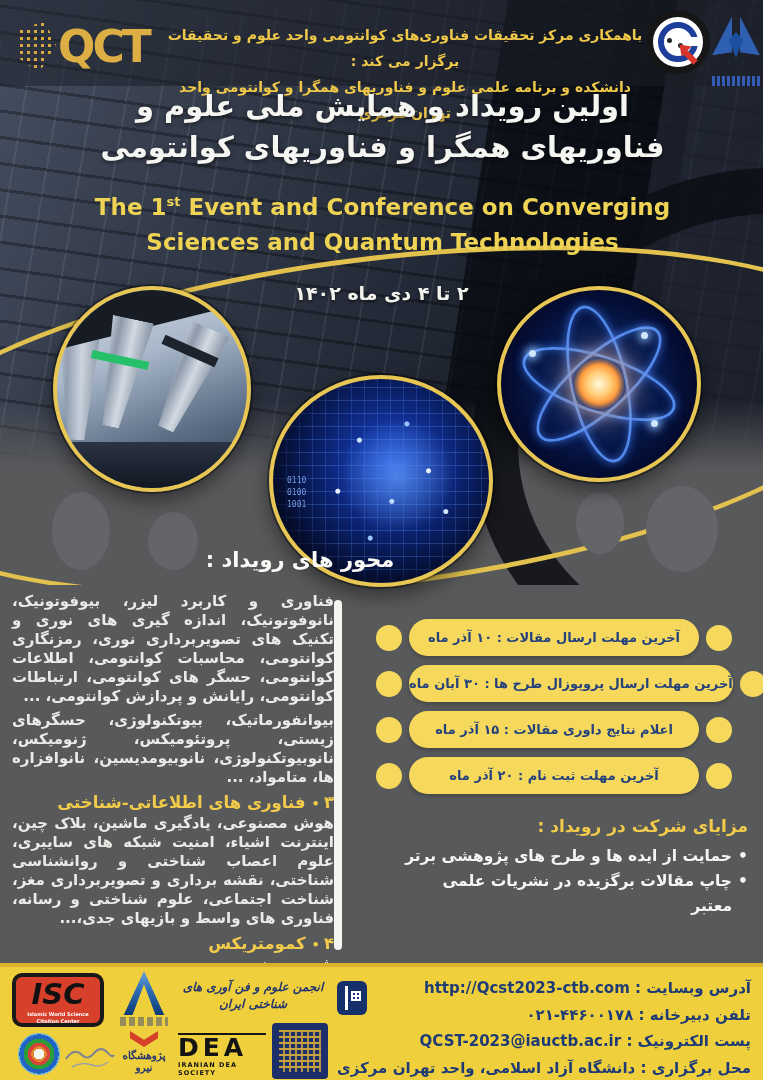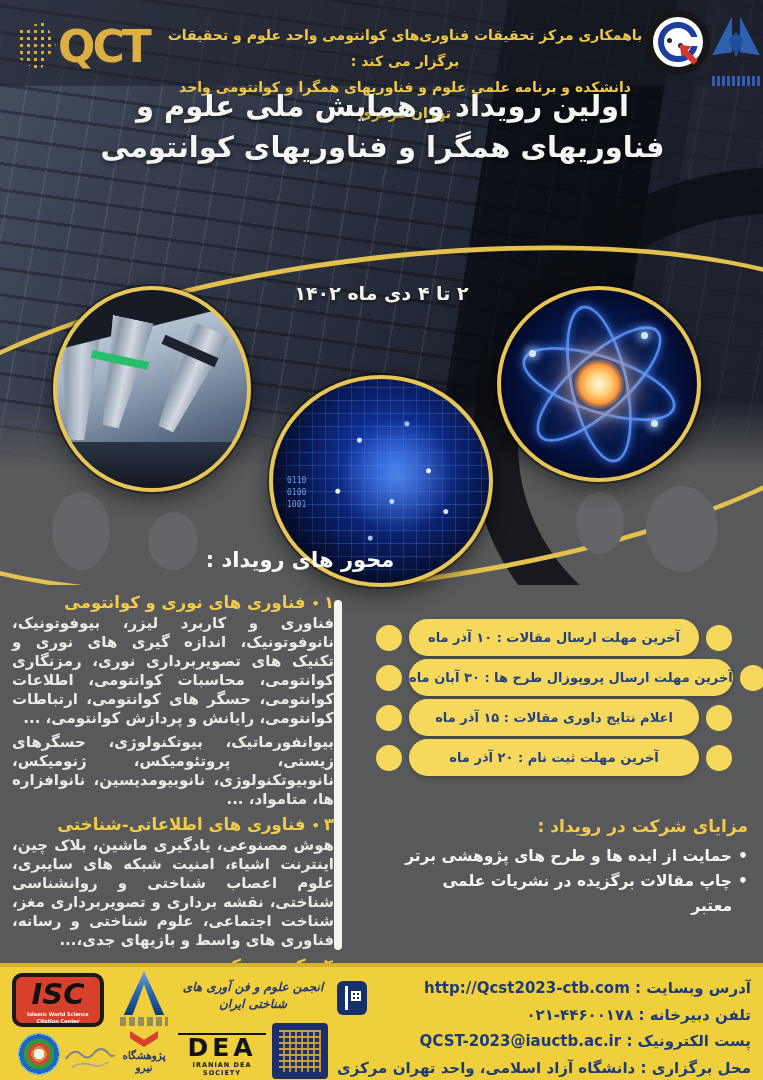--- a/index.html
+++ b/index.html
@@ -166,21 +166,21 @@
   }
   .topics { position:absolute; left:12px; top:592px; width:322px; direction:rtl; z-index:6; }
   .topic { margin-bottom:5px; }
   .t-head { color:#F2CB4A; font-weight:bold; font-size:16.5px; line-height:21px; }
   .t-head .t-num { margin-left:4px; }
   .t-head .t-dot { margin-left:6px; font-size:13px; }
   .t-body { color:#F2F2EF; font-size:15px; line-height:19px; text-align:justify; font-weight:bold; opacity:.95; }
   .divider { position:absolute; left:334px; top:600px; width:8px; height:350px; background:#F5F5F2; border-radius:4px; z-index:6; }
   
   .pills { position:absolute; left:376px; top:619px; width:356px; z-index:6; }
-  .pill-row { display:flex; align-items:center; gap:7px; height:37px; margin-bottom:3px; }
+  .pill-row { display:flex; align-items:center; gap:7px; height:37px; margin-bottom:9px; }
   .pill-dot { width:26px; height:26px; border-radius:50%; background:#F6D95C; flex:0 0 26px; }
   .pill {
     flex:1; height:37px; border-radius:19px; background:#F6D95C;
     display:flex; align-items:center; justify-content:center;
     direction:rtl; color:#26427C; font-weight:bold; font-size:13px; white-space:nowrap;
     box-shadow:0 2px 4px rgba(0,0,0,.25);
   }
   
   .benefits { position:absolute; left:398px; top:816px; width:350px; direction:rtl; z-index:6; }
   .benefits-heading { color:#F2CB4A; font-weight:bold; font-size:17px; margin-bottom:8px; }
@@ -205,21 +205,21 @@
     background:repeating-linear-gradient(90deg, #58606e 0 6px, transparent 6px 9px); opacity:.6; }
   .cog-text { position:absolute; left:172px; top:12px; width:162px; direction:rtl; text-align:center;
     font-family:"DejaVu Serif", serif; font-style:italic; color:#23356F; font-weight:bold; font-size:12px; line-height:17px; }
   .ring-logo { position:absolute; left:18px; top:66px; width:42px; height:42px; border-radius:50%;
     background:radial-gradient(circle, #f5f5f0 0 18%, #e0862f 18% 26%, #d8423a 26% 38%, #2a9d3b 38% 52%, #2264c4 52% 66%, #6db5d8 66% 78%, #f0efe8 78% 100%); }
   .squiggle { position:absolute; left:64px; top:74px; }
   .niroo { position:absolute; left:118px; top:64px; width:52px; text-align:center; }
   .niroo .niroo-mark { width:28px; height:16px; margin:0 auto 2px; background:#D7402B;
     clip-path:polygon(0 0,50% 55%,100% 0,100% 45%,50% 100%,0 45%); }
   .niroo .niroo-cap { direction:rtl; color:#23356F; font-weight:bold; font-size:10.5px; font-family:"DejaVu Serif", serif; }
-  .dea { position:absolute; left:178px; top:66px; width:88px; text-align:center; }
+  .dea { position:absolute; left:178px; top:66px; width:88px; }
   .dea .dea-label { color:#141414; font-weight:bold; font-size:25px; letter-spacing:4px; line-height:26px;
     border-top:2px solid #141414; }
   .dea .dea-cap { color:#141414; font-weight:bold; font-size:6.5px; letter-spacing:1px; }
   .beheshti { position:absolute; left:272px; top:56px; width:56px; height:56px; background:#1C2F6B; border-radius:4px; }
   .beheshti::after { content:""; position:absolute; inset:7px;
     background:repeating-linear-gradient(0deg, transparent 0 4px, #C9A23D 4px 6px),
                repeating-linear-gradient(90deg, transparent 0 4px, rgba(201,162,61,.85) 4px 6px); }
 </style>
 </head>
 <body>
@@ -264,20 +264,24 @@
     <div class="wing-l"></div>
     <div class="wing-r"></div>
     <div class="shield"></div>
     <div class="cap"></div>
   </div>
 
   <div class="fa-title">
     <div>اولین رویداد و همایش ملی علوم و</div>
     <div>فناوریهای همگرا و فناوریهای کوانتومی</div>
   </div>
+  <div class="en-title">
+    <div><span>The 1</span><sup>st</sup><span> Event and Conference on Converging</span></div>
+    <div>Sciences and Quantum Technologies</div>
+  </div>
   <div class="event-date">۲ تا ۴ دی ماه ۱۴۰۲</div>
 
   <div class="circle c-micro">
     <div class="obj o3"></div>
     <div class="arm"></div>
     <div class="obj o1"></div>
     <div class="obj o2"></div>
     <div class="band g1"></div>
     <div class="darkband d1"></div>
     <div class="stage"></div>
@@ -298,21 +302,20 @@
     <div class="orbit o3"></div>
     <div class="nucleus"></div>
     <div class="eln e1"></div>
     <div class="eln e2"></div>
     <div class="eln e3"></div>
   </div>
 
   <div class="topics-heading">محور های رویداد :</div>
   <div class="topics">
     <div class="topic">
-      <div class="t-head"><span class="t-num">۱</span><span class="t-dot">•</span><span>فناوری های نوری و کوانتومی</span></div>
       <div class="t-body">فناوری و کاربرد لیزر، بیوفوتونیک، نانوفوتونیک، اندازه گیری های نوری و تکنیک های تصویربرداری نوری، رمزنگاری کوانتومی، محاسبات کوانتومی، اطلاعات کوانتومی، حسگر های کوانتومی، ارتباطات کوانتومی، رایانش و پردازش کوانتومی، ...</div>
     </div>
     <div class="topic">
       <div class="t-body">بیوانفورماتیک، بیوتکنولوژی، حسگرهای زیستی، پروتئومیکس، ژنومیکس، نانوبیوتکنولوژی، نانوبیومدیسین، نانوافزاره ها، متامواد، ...</div>
     </div>
     <div class="topic">
       <div class="t-head"><span class="t-num">۳</span><span class="t-dot">•</span><span>فناوری های اطلاعاتی-شناختی</span></div>
       <div class="t-body">هوش مصنوعی، یادگیری ماشین، بلاک چین، اینترنت اشیاء، امنیت شبکه های سایبری، علوم اعصاب شناختی و روانشناسی شناختی، نقشه برداری و تصویربرداری مغز، شناخت اجتماعی، علوم شناختی و رسانه، فناوری های واسط و بازیهای جدی،...</div>
     </div>
     <div class="topic">

